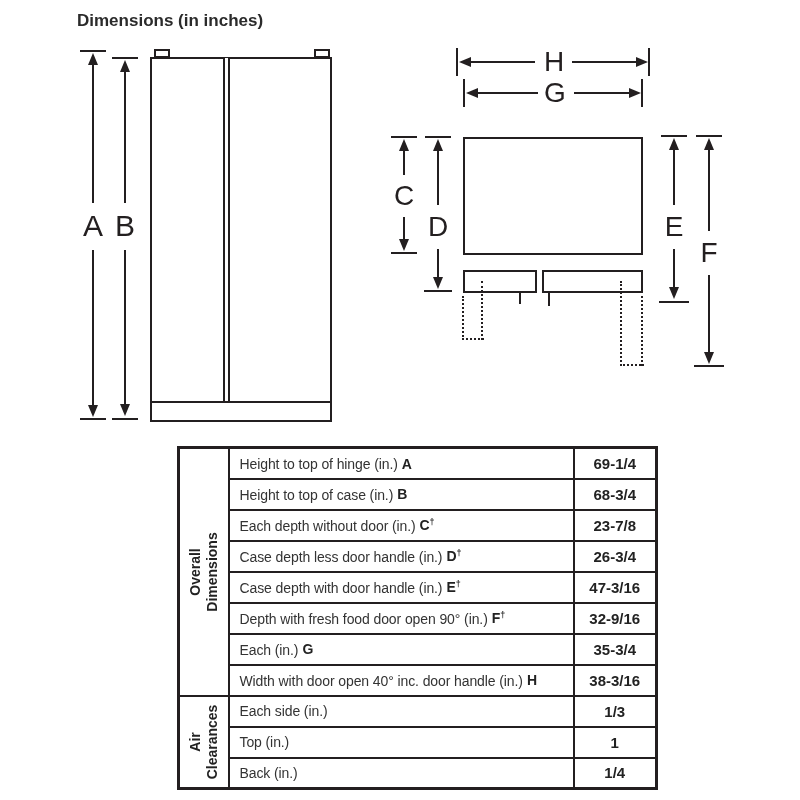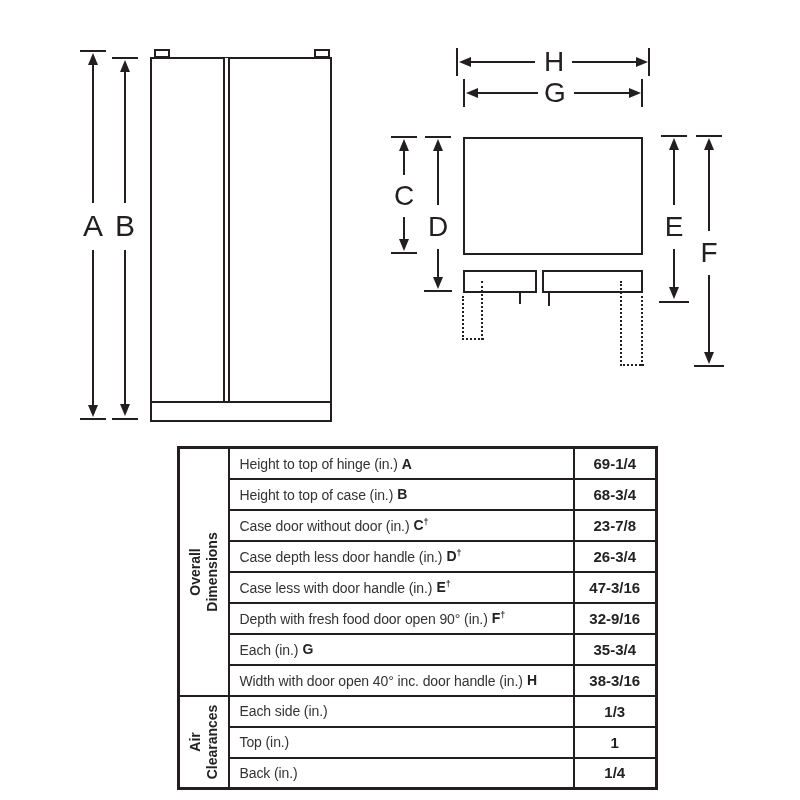--- a/index.html
+++ b/index.html
@@ -33,20 +33,21 @@
   .vh-inner{position:absolute;top:50%;left:50%;transform:translate(-50%,-50%) rotate(-90deg);
             text-align:center;font-weight:bold;font-size:14px;line-height:1.2;
             white-space:nowrap;color:#222;}
   .vh-inner span{display:block;}
 </style>
 </head>
 <body>
 
 <div id="canvas">
 
+  <div id="page-title">Dimensions (in inches)</div>
 
   <div class="g">
     <div class="box" style="left:150px;top:57px;width:182px;height:365px;"></div>
     <div class="box" style="left:154px;top:49px;width:16px;height:9px;"></div>
     <div class="box" style="left:314px;top:49px;width:16px;height:9px;"></div>
     <div style="position:absolute;left:223px;top:58px;width:3px;height:345px;border-left:2px solid #231f20;border-right:2px solid #231f20;background:#fff;"></div>
     <div class="ln" style="left:151px;top:401px;width:180px;height:2px;"></div>
   </div>
 
   <div class="g">
@@ -160,29 +161,29 @@
               </div>
           </td>
           <td class="lbl"><span>Height to top of hinge (in.)</span><span class="ltr">A</span><sup></sup></td>
           <td class="val">69-1/4</td>
         </tr>
         <tr>
           <td class="lbl"><span>Height to top of case (in.)</span><span class="ltr">B</span><sup></sup></td>
           <td class="val">68-3/4</td>
         </tr>
         <tr>
-          <td class="lbl"><span>Case door without door (in.)</span><span class="ltr">C</span><sup>†</sup></td>
+          <td class="lbl"><span>Each depth without door (in.)</span><span class="ltr">C</span><sup>†</sup></td>
           <td class="val">23-7/8</td>
         </tr>
         <tr>
           <td class="lbl"><span>Case depth less door handle (in.)</span><span class="ltr">D</span><sup>†</sup></td>
           <td class="val">26-3/4</td>
         </tr>
         <tr>
-          <td class="lbl"><span>Case less with door handle (in.)</span><span class="ltr">E</span><sup>†</sup></td>
+          <td class="lbl"><span>Case depth with door handle (in.)</span><span class="ltr">E</span><sup>†</sup></td>
           <td class="val">47-3/16</td>
         </tr>
         <tr>
           <td class="lbl"><span>Depth with fresh food door open 90° (in.)</span><span class="ltr">F</span><sup>†</sup></td>
           <td class="val">32-9/16</td>
         </tr>
         <tr>
           <td class="lbl"><span>Each (in.)</span><span class="ltr">G</span><sup></sup></td>
           <td class="val">35-3/4</td>
         </tr>

